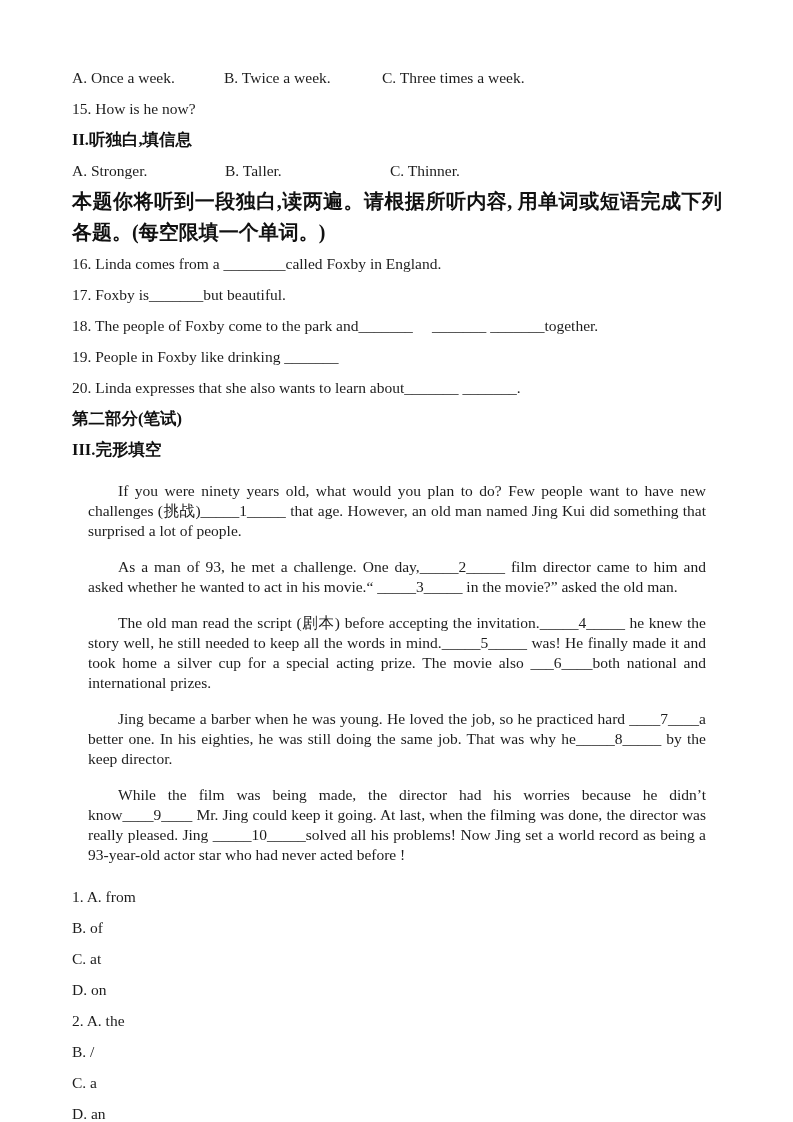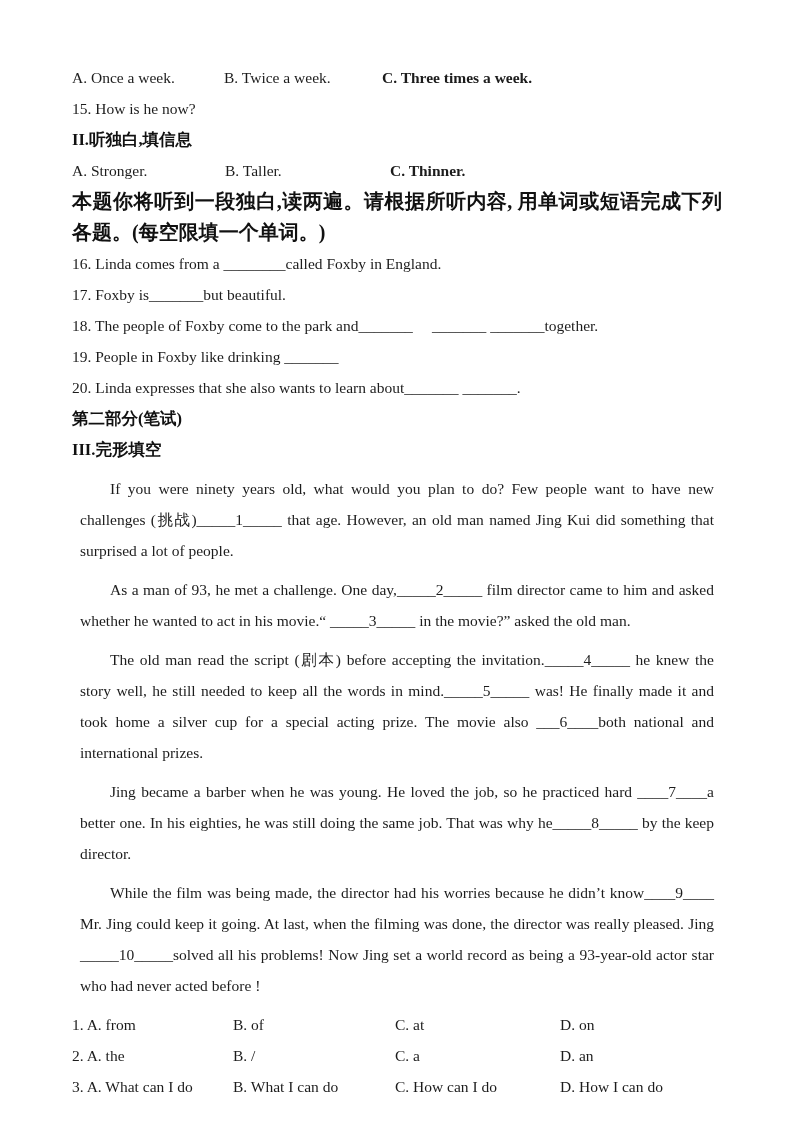--- a/index.html
+++ b/index.html
@@ -17,42 +17,42 @@
   }
   .line {
     line-height: 31px;
     white-space: pre-wrap;
   }
   .opt3 { display: flex; white-space: pre-wrap; align-items: center; }
   .opt3 .c1 { width: 152px; flex: 0 0 auto; }
   .opt3 .c2 { width: 158px; flex: 0 0 auto; }
   .opt3b .c1 { width: 153px; }
   .opt3b .c2 { width: 165px; }
-  .opt3 .c3 { flex: 1; font-weight: bold; }
-  .opt4 { display: flex; white-space: pre-wrap; }
+  .opt3 .c3 { flex: 1; }
+  .opt4 { display: flex; white-space: pre-wrap; flex-direction: column; }
   .opt4 .c1 { width: 161px; flex: 0 0 auto; }
   .opt4 .c2 { width: 162px; flex: 0 0 auto; }
   .opt4 .c3 { width: 165px; flex: 0 0 auto; }
   .opt4 .c4 { flex: 1; }
   .heading {
     font-weight: bold;
     font-size: 16.5px;
     color: #111;
   }
   .instr {
     font-weight: bold;
     font-size: 20px;
     line-height: 31px;
     text-align: justify;
     color: #111;
     margin: 0;
   }
   .para {
-    margin: 8px;
-    line-height: 31px;
+    margin: 16px;
+    line-height: 20px;
     text-align: justify;
     text-indent: 30px;
   }
   .bi { font-weight: bold; font-style: italic; }
   .optblock { margin-top: 3px; }
 </style>
 </head>
 <body>
 
 <div class="page">

